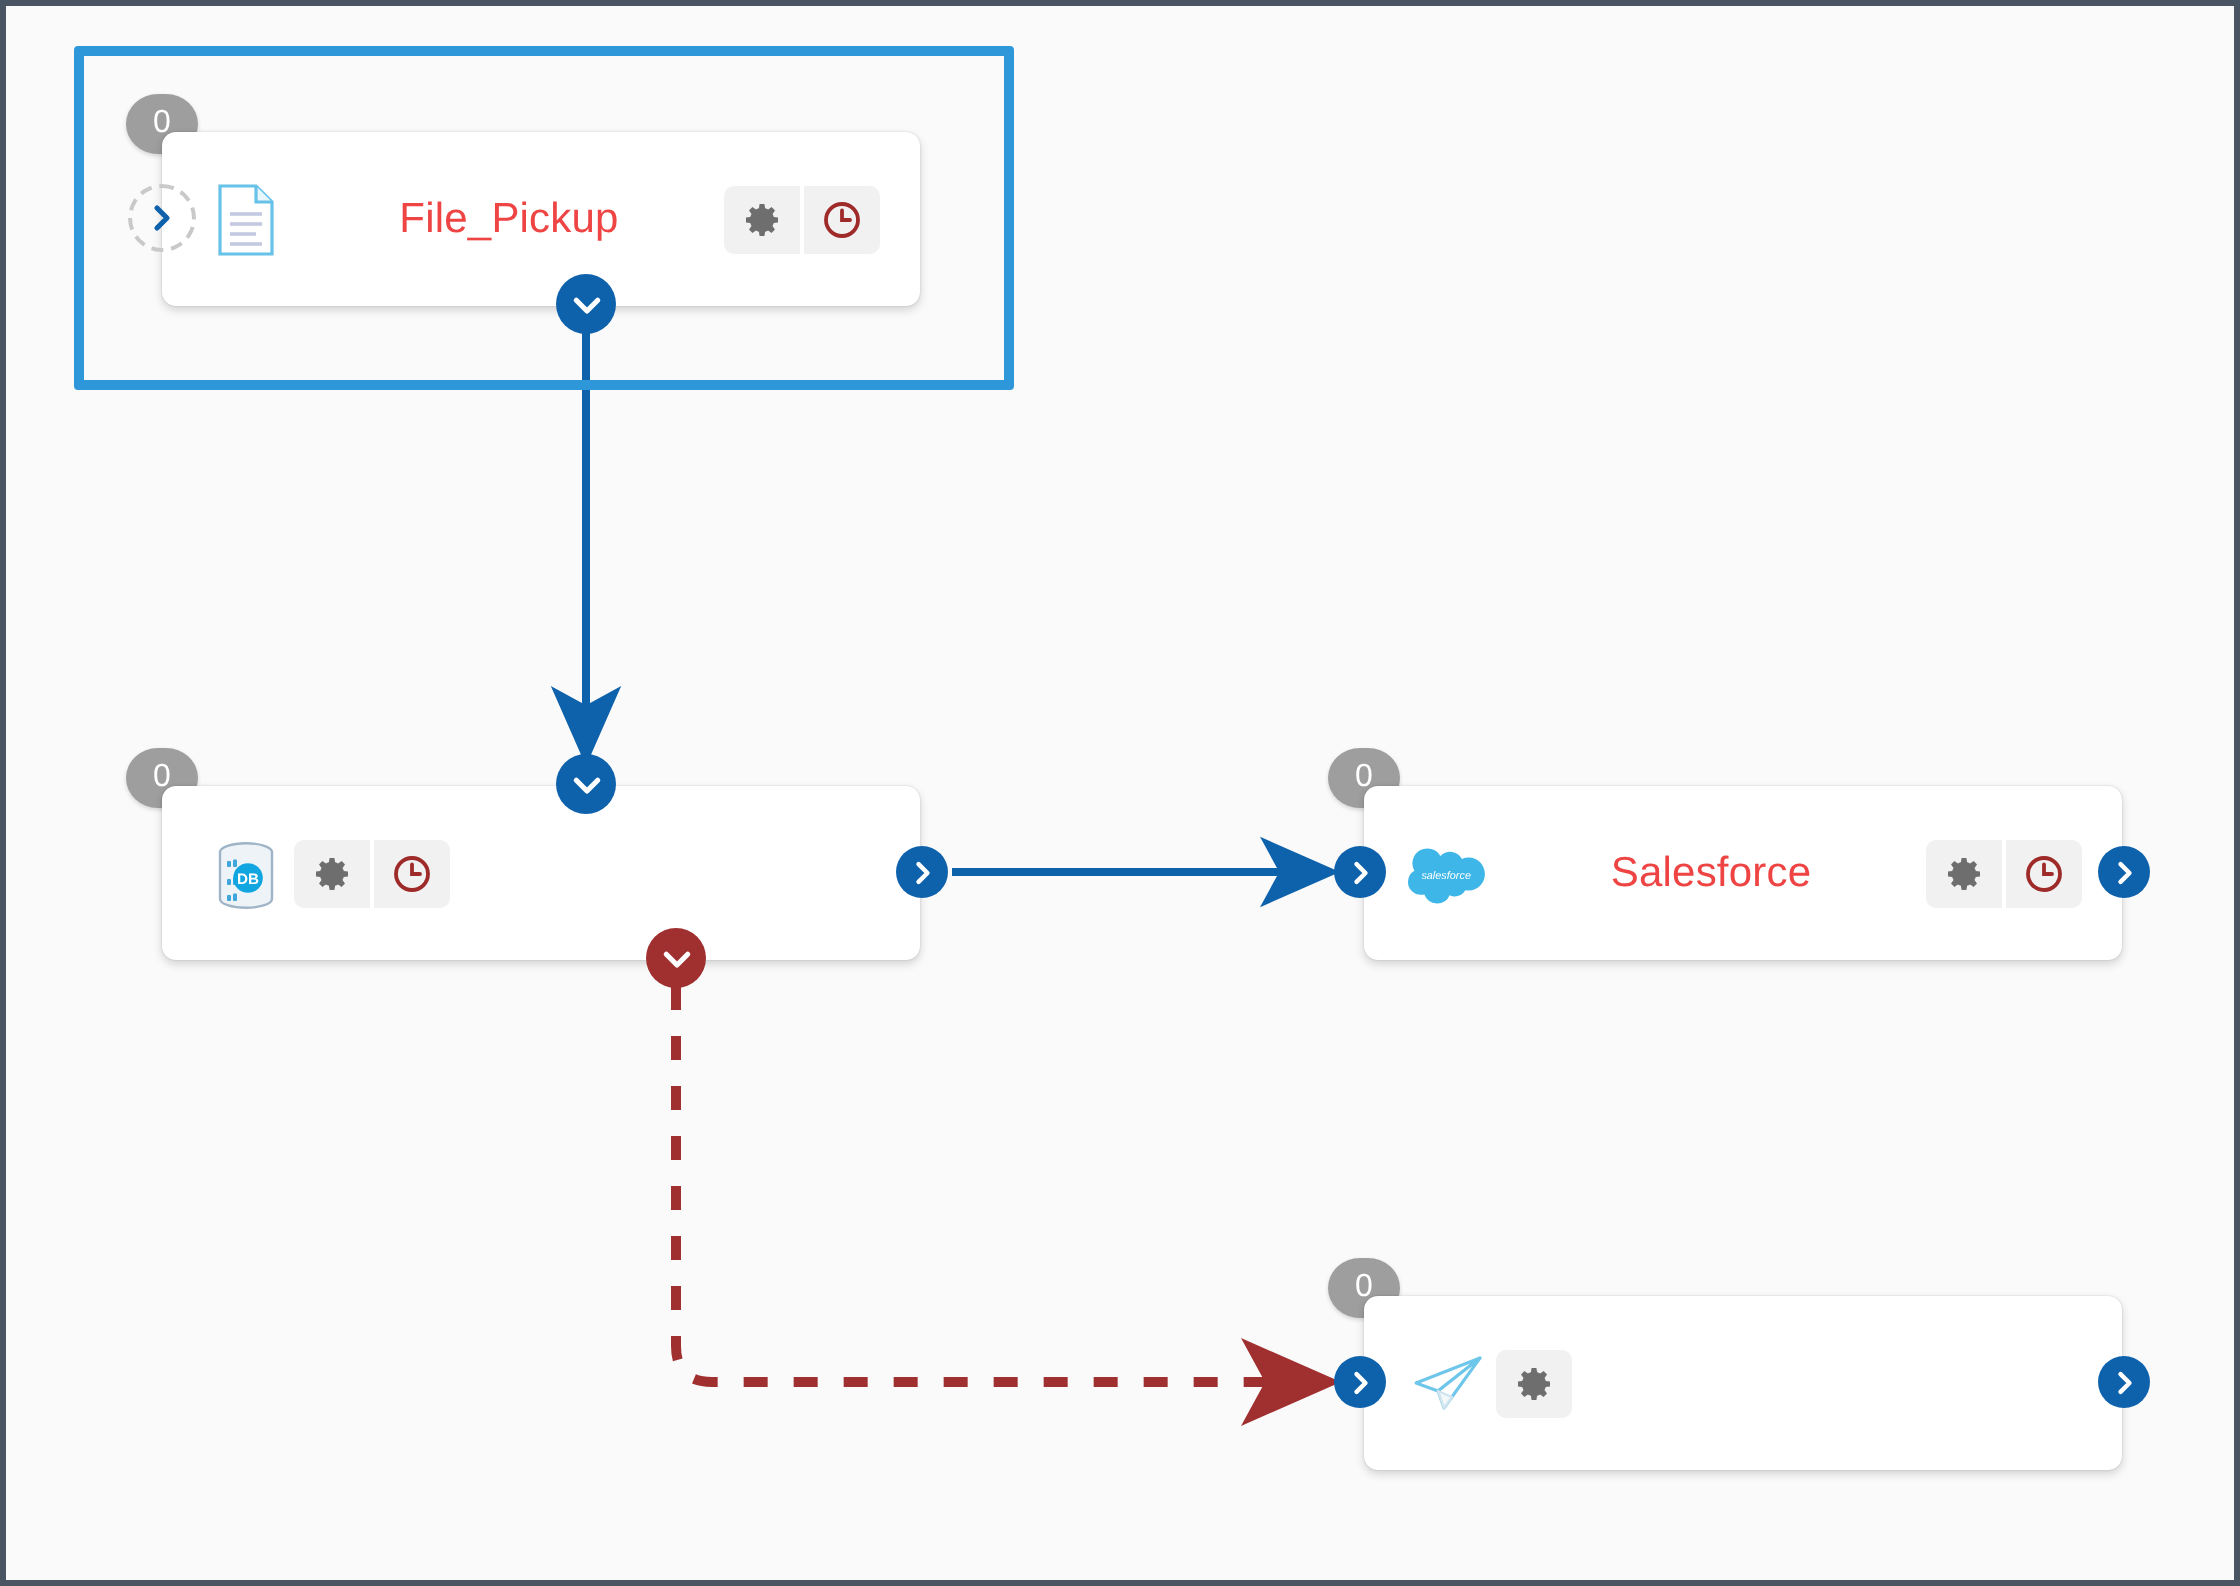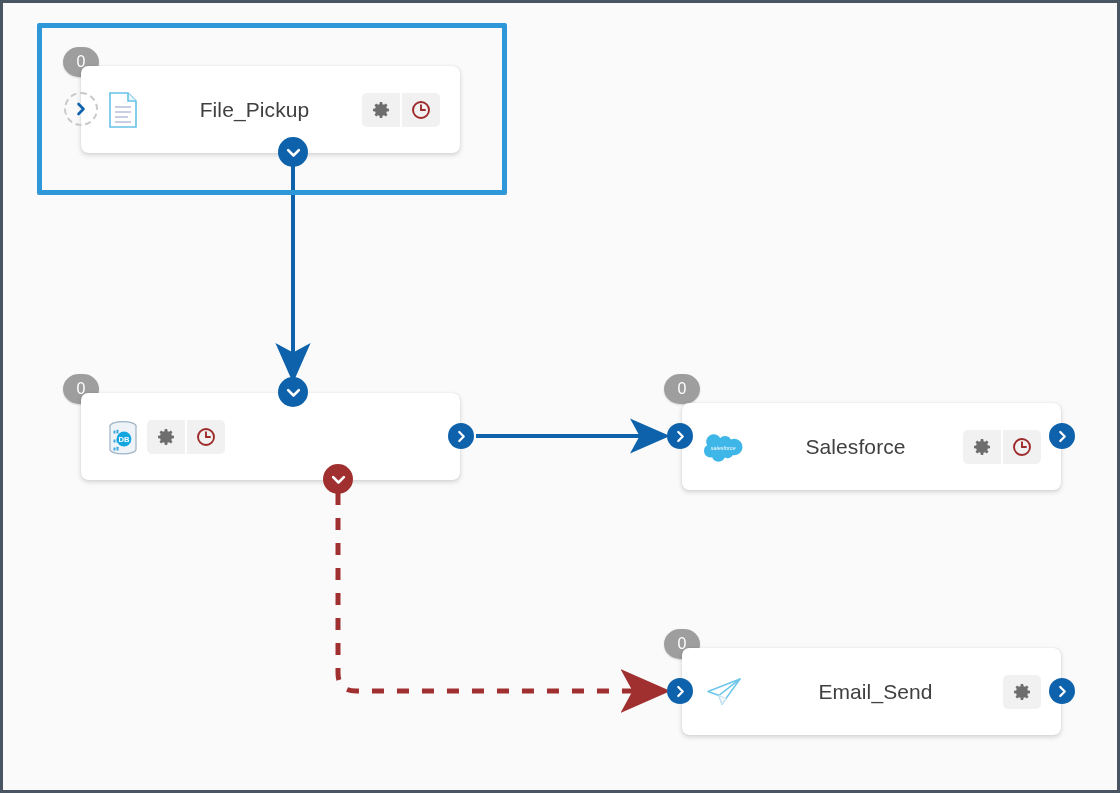--- a/index.html
+++ b/index.html
@@ -53,21 +53,21 @@
     align-items: flex-end;
     justify-content: center;
     flex: none;
     margin-left: 18px;
   }
 
   .node-title {
     flex: 1;
     text-align: center;
     font-size: 21px;
-    color: #404040;
+    color: #ef4444;
     letter-spacing: .1px;
     white-space: nowrap;
     padding: 0 6px;
   }
 
   .node-actions {
     display: flex;
     gap: 2px;
     margin-right: 20px;
     flex: none;
@@ -254,21 +254,21 @@
   <div class="handle round-md red" style="left:320px; top:461px;">
     <svg width="15" height="15" viewBox="0 0 14 14">
       <path d="M2 4.8 L7 9.8 L12 4.8" fill="none" stroke="#ffffff" stroke-width="2.4" stroke-linecap="round" stroke-linejoin="round"></path>
     </svg>
   </div>
 
   <div class="badge" style="left:661px; top:371px;">
     <span>0</span>
   </div>
 
-  <div class="node" style="left:679px; top:400px; width:379px; height:87px;">
+  <div class="node" style="left:679px; top:390px; width:379px; height:87px;">
     <span class="node-icon">
       <svg width="40" height="30" viewBox="0 0 44 32">
         <path fill="#3fb6e8" d="M17.8 6.1a7.4 7.4 0 0111.9 1.6 9 9 0 013.6-.76c5 0 9 4.1 9 9.1s-4 9.1-9 9.1c-.6 0-1.2-.06-1.8-.18a6.6 6.6 0 01-8.6 2.7 7.5 7.5 0 01-13.9-.35 7 7 0 01-1.45.15A7.1 7.1 0 010 20.3a7.1 7.1 0 013.5-6.1 8.1 8.1 0 0114.3-8.1z"></path>
         <text x="21" y="19" font-family="Liberation Sans, sans-serif" font-size="6" fill="#ffffff" text-anchor="middle" font-style="italic">salesforce</text>
       </svg>
     </span>
     <span class="node-title">Salesforce</span>
     <span class="node-actions">
       <span class="act-btn left">
         <svg width="20" height="20" viewBox="0 0 20 20">
@@ -302,21 +302,20 @@
   </div>
 
   <div class="node" style="left:679px; top:645px; width:379px; height:87px;">
     <span class="node-icon">
       <svg width="38" height="32" viewBox="0 0 38 32">
         <path d="M35,3 L3,15.5 L14,19.5 Z" fill="#ffffff" stroke="#6ec6ea" stroke-width="1.5" stroke-linejoin="round"></path>
         <path d="M35,3 L14,19.5 L17,28 Z" fill="#ffffff" stroke="#6ec6ea" stroke-width="1.5" stroke-linejoin="round"></path>
         <path d="M14,19.5 L17,28 L21,22.5 Z" fill="#f2f7fa" stroke="#cfe4ef" stroke-width="1.2" stroke-linejoin="round"></path>
       </svg>
     </span>
-    <span class="node-title">Email_Send</span>
     <span class="node-actions">
       <span class="act-btn">
         <svg width="20" height="20" viewBox="0 0 20 20">
           <path fill="#6e6e6e" d="M10 6.6a3.4 3.4 0 100 6.8 3.4 3.4 0 000-6.8zm0 5.2a1.8 1.8 0 110-3.6 1.8 1.8 0 010 3.6z"></path>
           <path fill="#6e6e6e" d="M18 11.2v-2.4l-2.1-.35a6.1 6.1 0 00-.62-1.5l1.24-1.74-1.7-1.7-1.74 1.24a6.1 6.1 0 00-1.5-.62L11.2 2H8.8l-.35 2.13a6.1 6.1 0 00-1.5.62L5.21 3.51l-1.7 1.7 1.24 1.74a6.1 6.1 0 00-.62 1.5L2 8.8v2.4l2.13.35c.14.53.35 1.03.62 1.5l-1.24 1.74 1.7 1.7 1.74-1.24c.47.27.97.48 1.5.62L8.8 18h2.4l.35-2.13c.53-.14 1.03-.35 1.5-.62l1.74 1.24 1.7-1.7-1.24-1.74c.27-.47.48-.97.62-1.5L18 11.2z"></path>
         </svg>
       </span>
     </span>
   </div>
 

